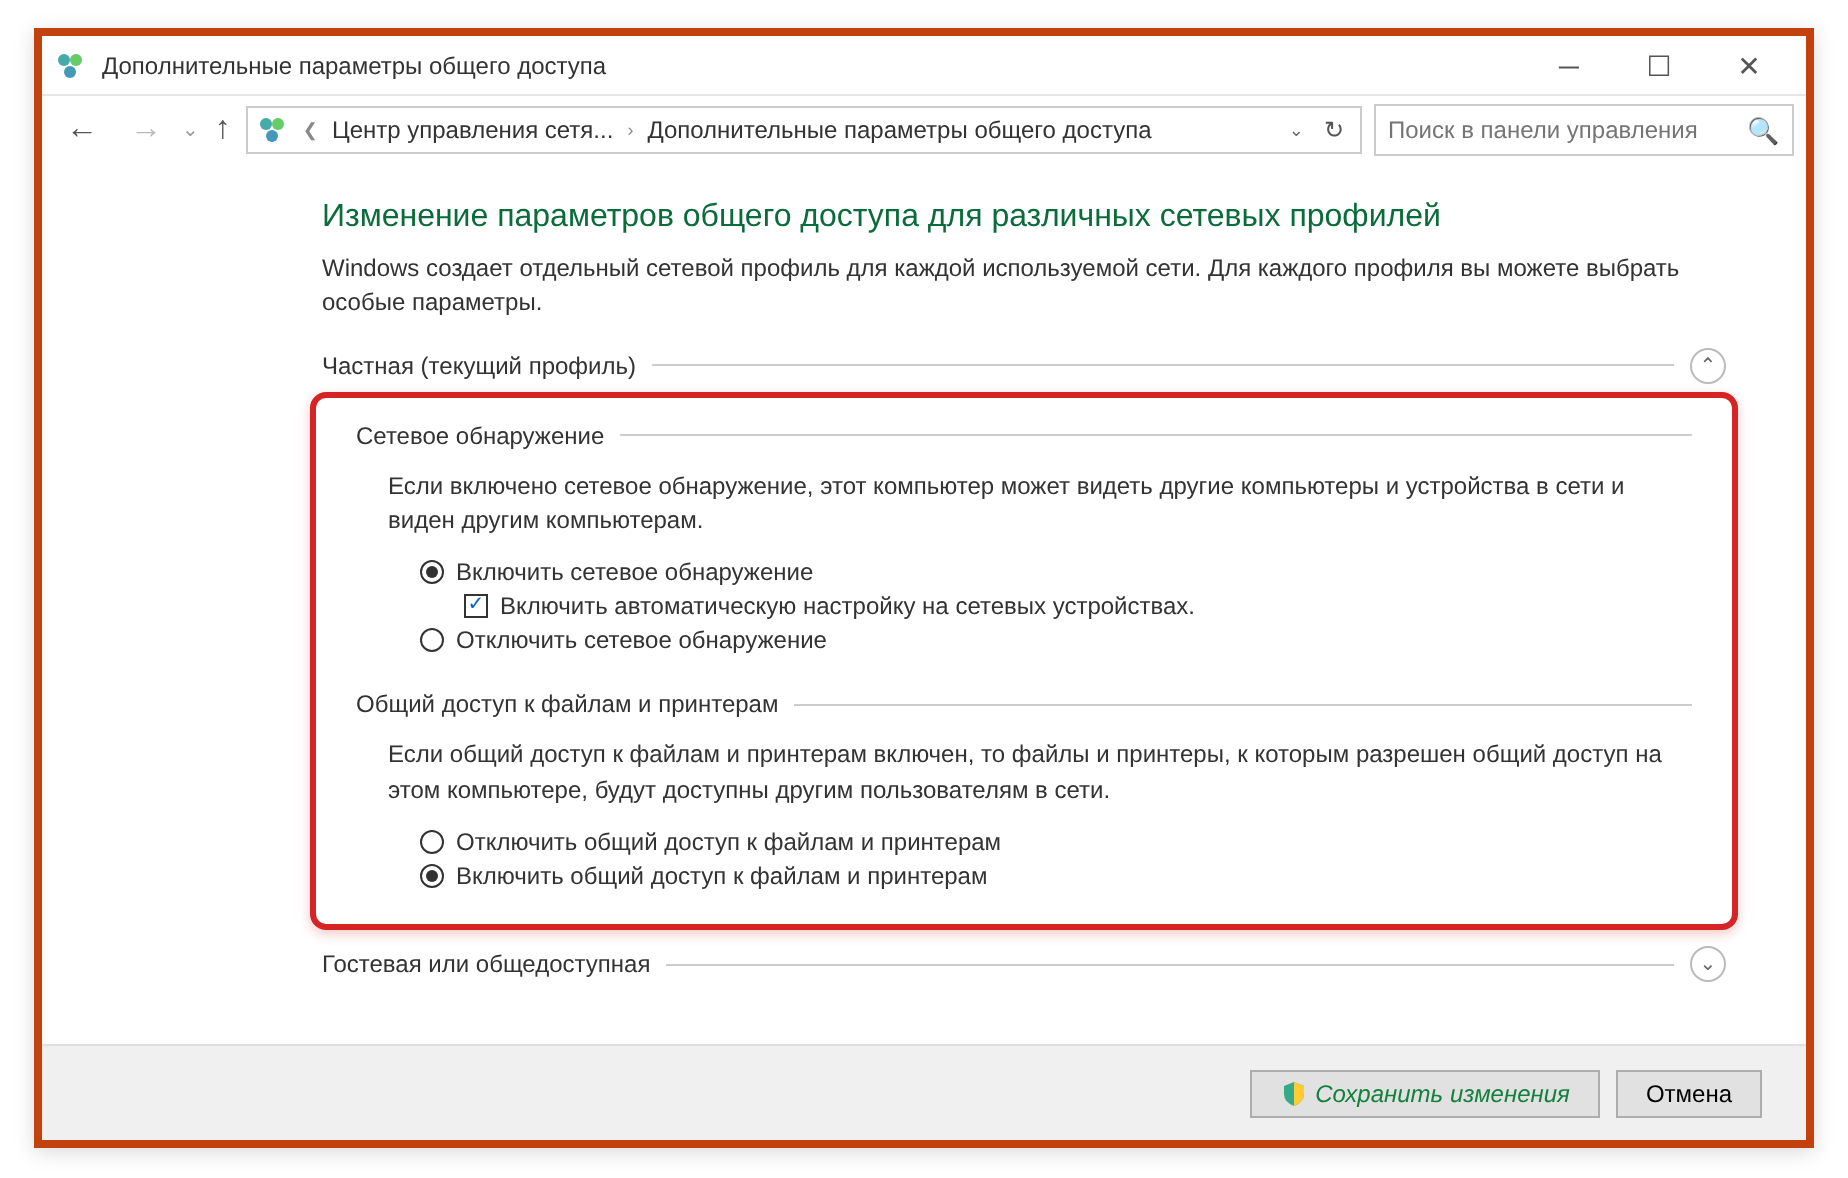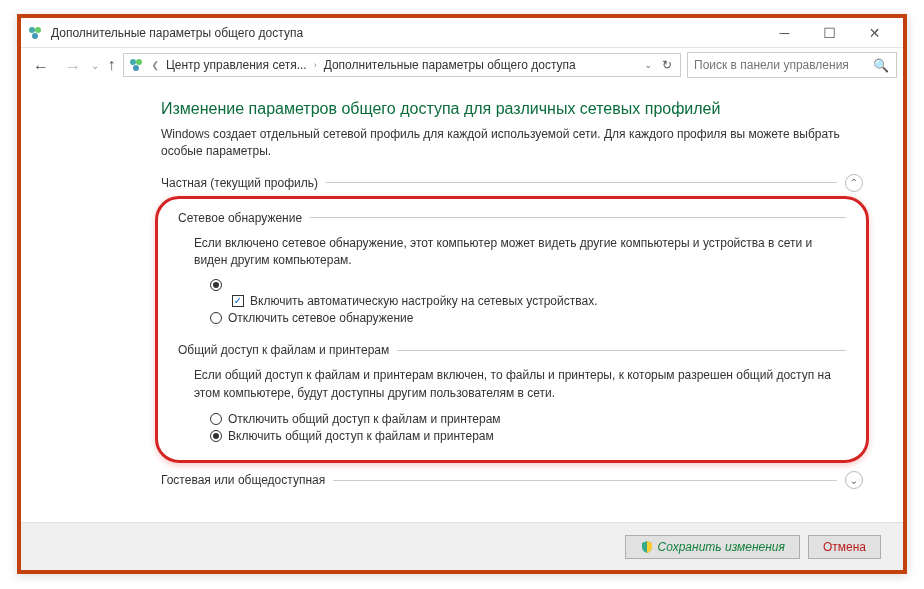--- a/index.html
+++ b/index.html
@@ -126,21 +126,21 @@
       width: 18px; height: 18px;
       border: 1px solid #bbb;
       border-radius: 50%;
       display: flex; align-items: center; justify-content: center;
       font-size: 10px;
       color: #666;
       background: #fff;
     }
     .highlight-box {
       border: 3px solid #d62424;
-      border-radius: 24px;
+      border-radius: 8px;
       padding: 12px 20px 14px;
       margin: 0 -6px 8px -6px;
       box-shadow: 0 2px 6px rgba(214,36,36,0.25);
     }
     .group-title {
       display: flex;
       align-items: center;
       font-size: 12px;
       color: #333;
       margin-bottom: 10px;
@@ -198,21 +198,21 @@
       gap: 8px;
       border-top: 1px solid #e0e0e0;
       background: #f0f0f0;
     }
     .btn {
       height: 24px;
       padding: 0 14px;
       border: 1px solid #adadad;
       background: #e1e1e1;
       font-size: 12px;
-      color: #b91c1c;
+      color: #000000;
       display: flex;
       align-items: center;
       gap: 4px;
       font-family: inherit;
     }
     .btn:disabled { color: #15803d; font-style: italic; }
     .shield {
       display: inline-flex;
       width: 14px; height: 14px;
       align-items: center; justify-content: center;
@@ -280,20 +280,21 @@
     <div class="highlight-box">
 
       <div class="group-title">
         <span>Сетевое обнаружение</span>
         <span class="group-title-line"></span>
       </div>
       <p class="group-desc">Если включено сетевое обнаружение, этот компьютер может видеть другие компьютеры и устройства в сети и виден другим компьютерам.</p>
 
       <div class="radio-row">
         <span class="radio checked"></span>
+        <span>Включить сетевое обнаружение</span>
       </div>
       <div class="check-row">
         <span class="checkbox">✓</span>
         <span>Включить автоматическую настройку на сетевых устройствах.</span>
       </div>
       <div class="radio-row">
         <span class="radio"></span>
         <span>Отключить сетевое обнаружение</span>
       </div>
 

